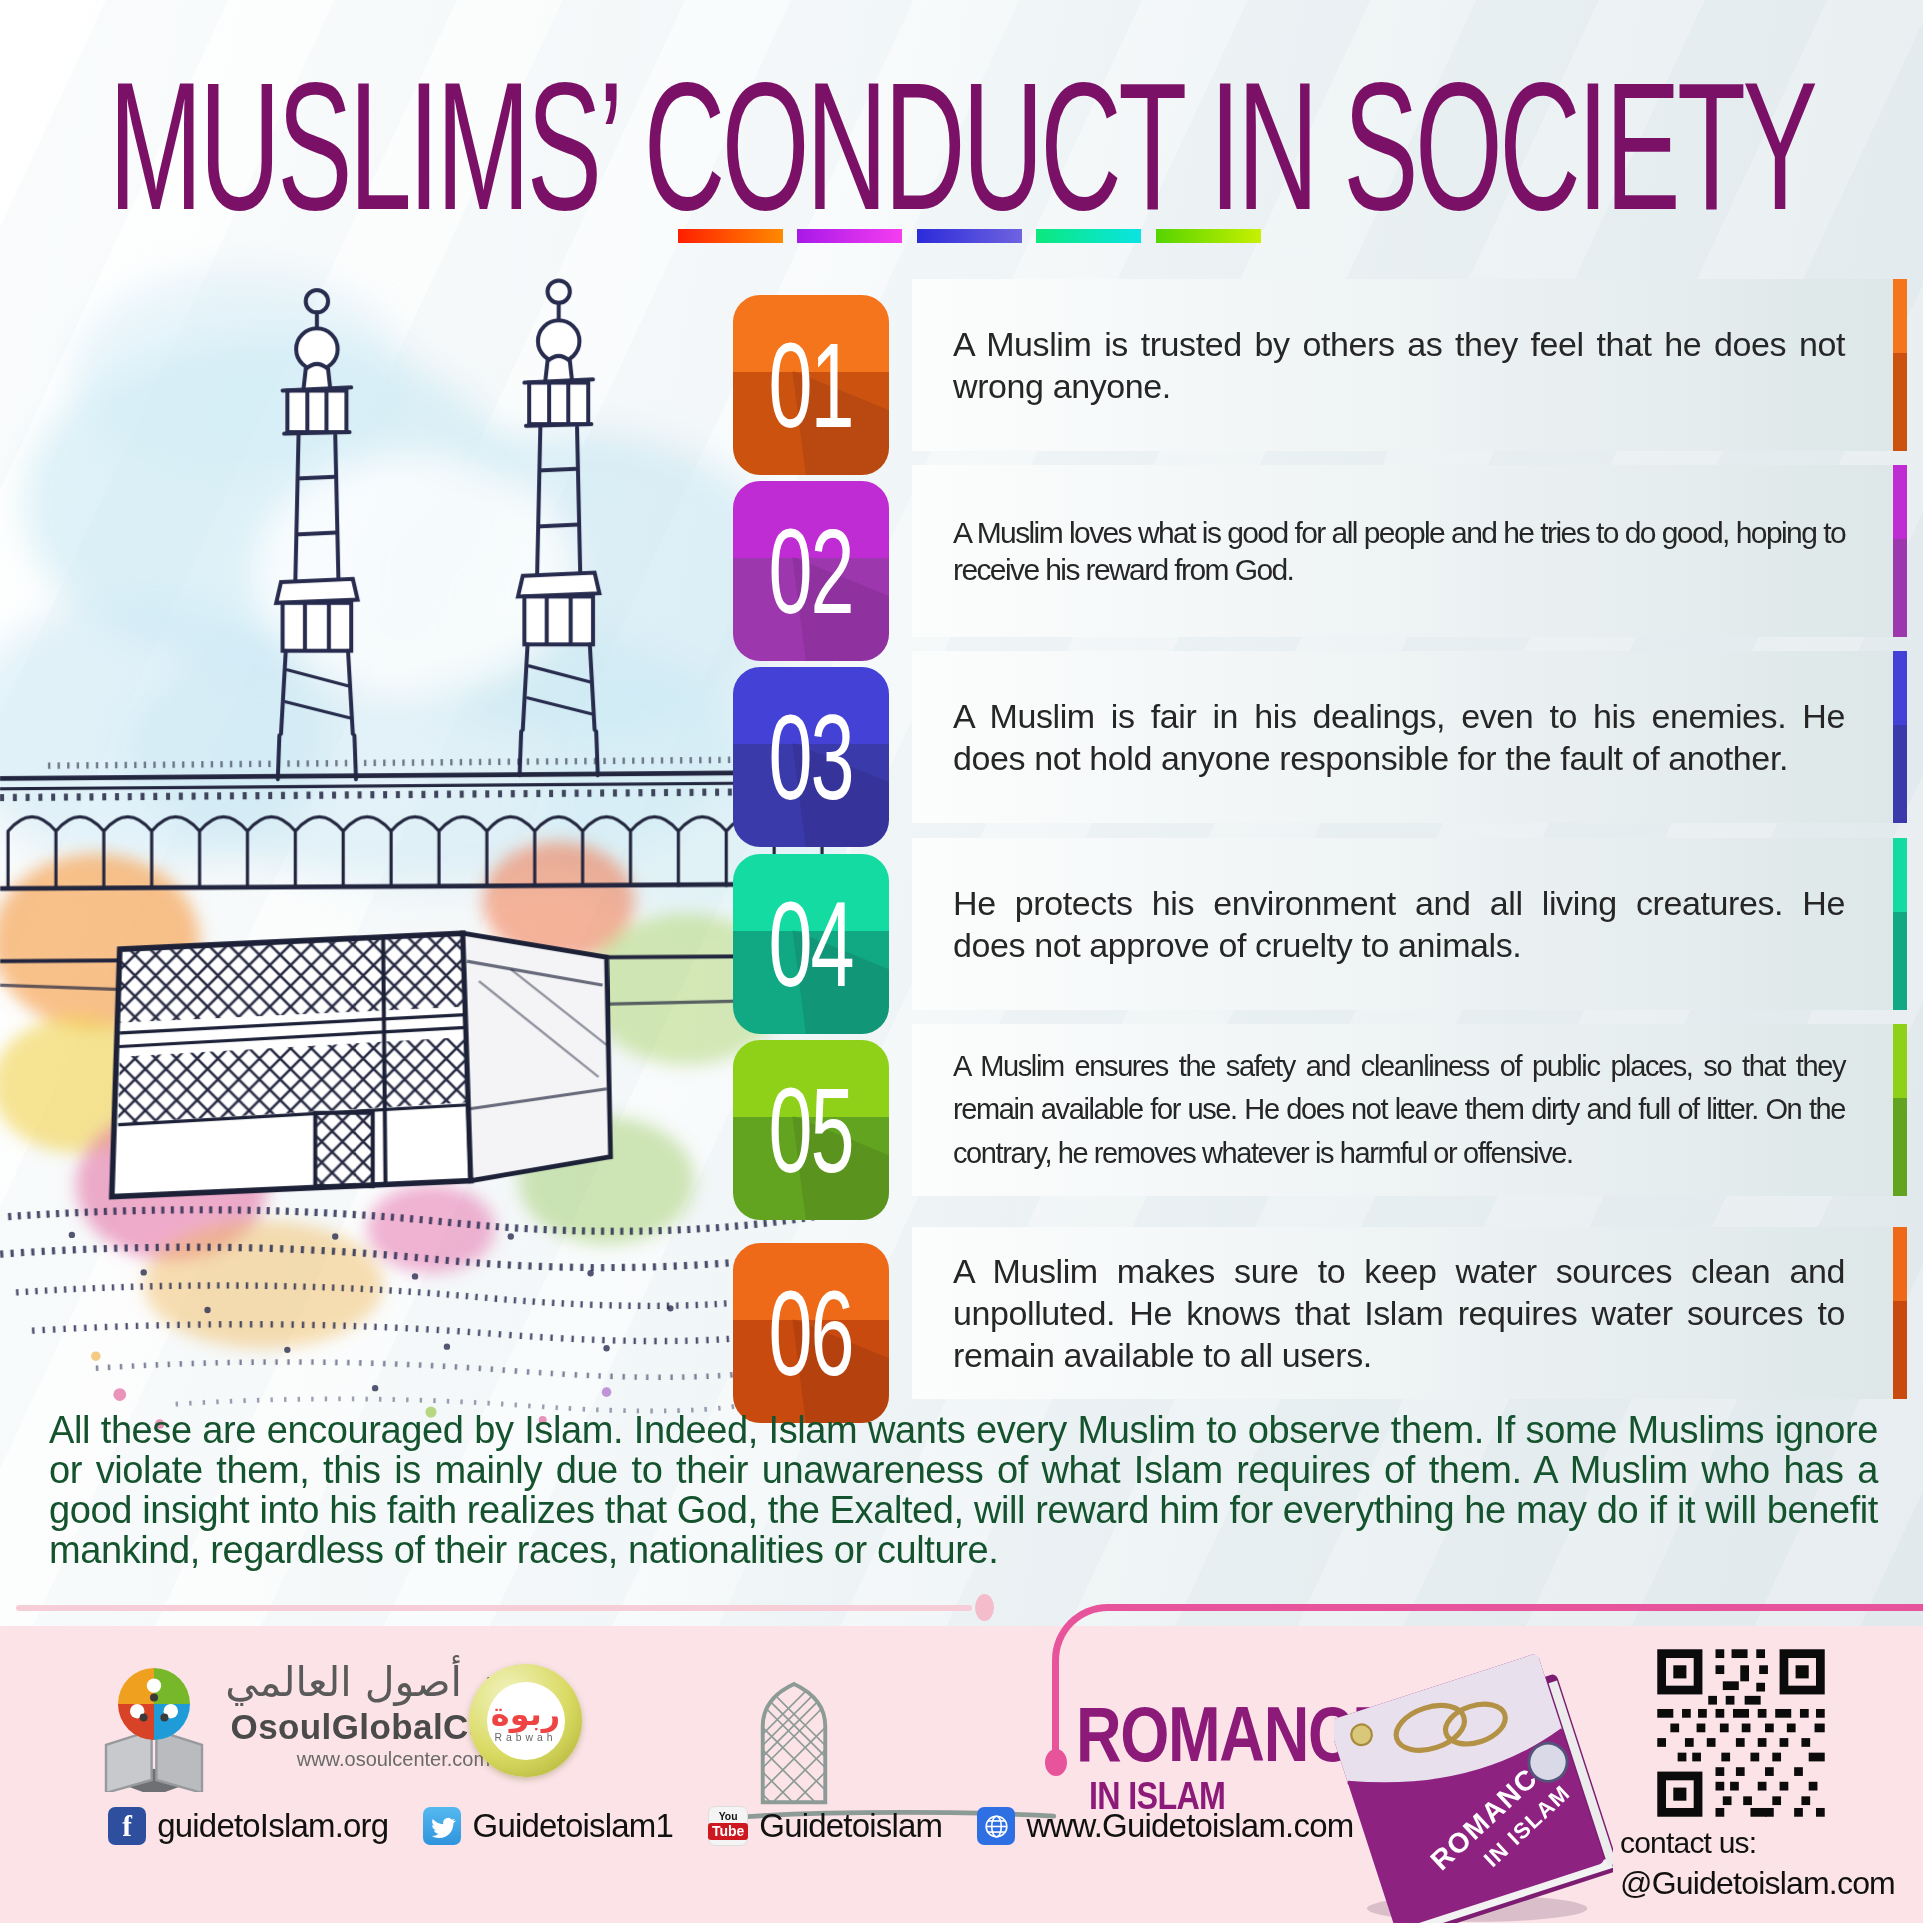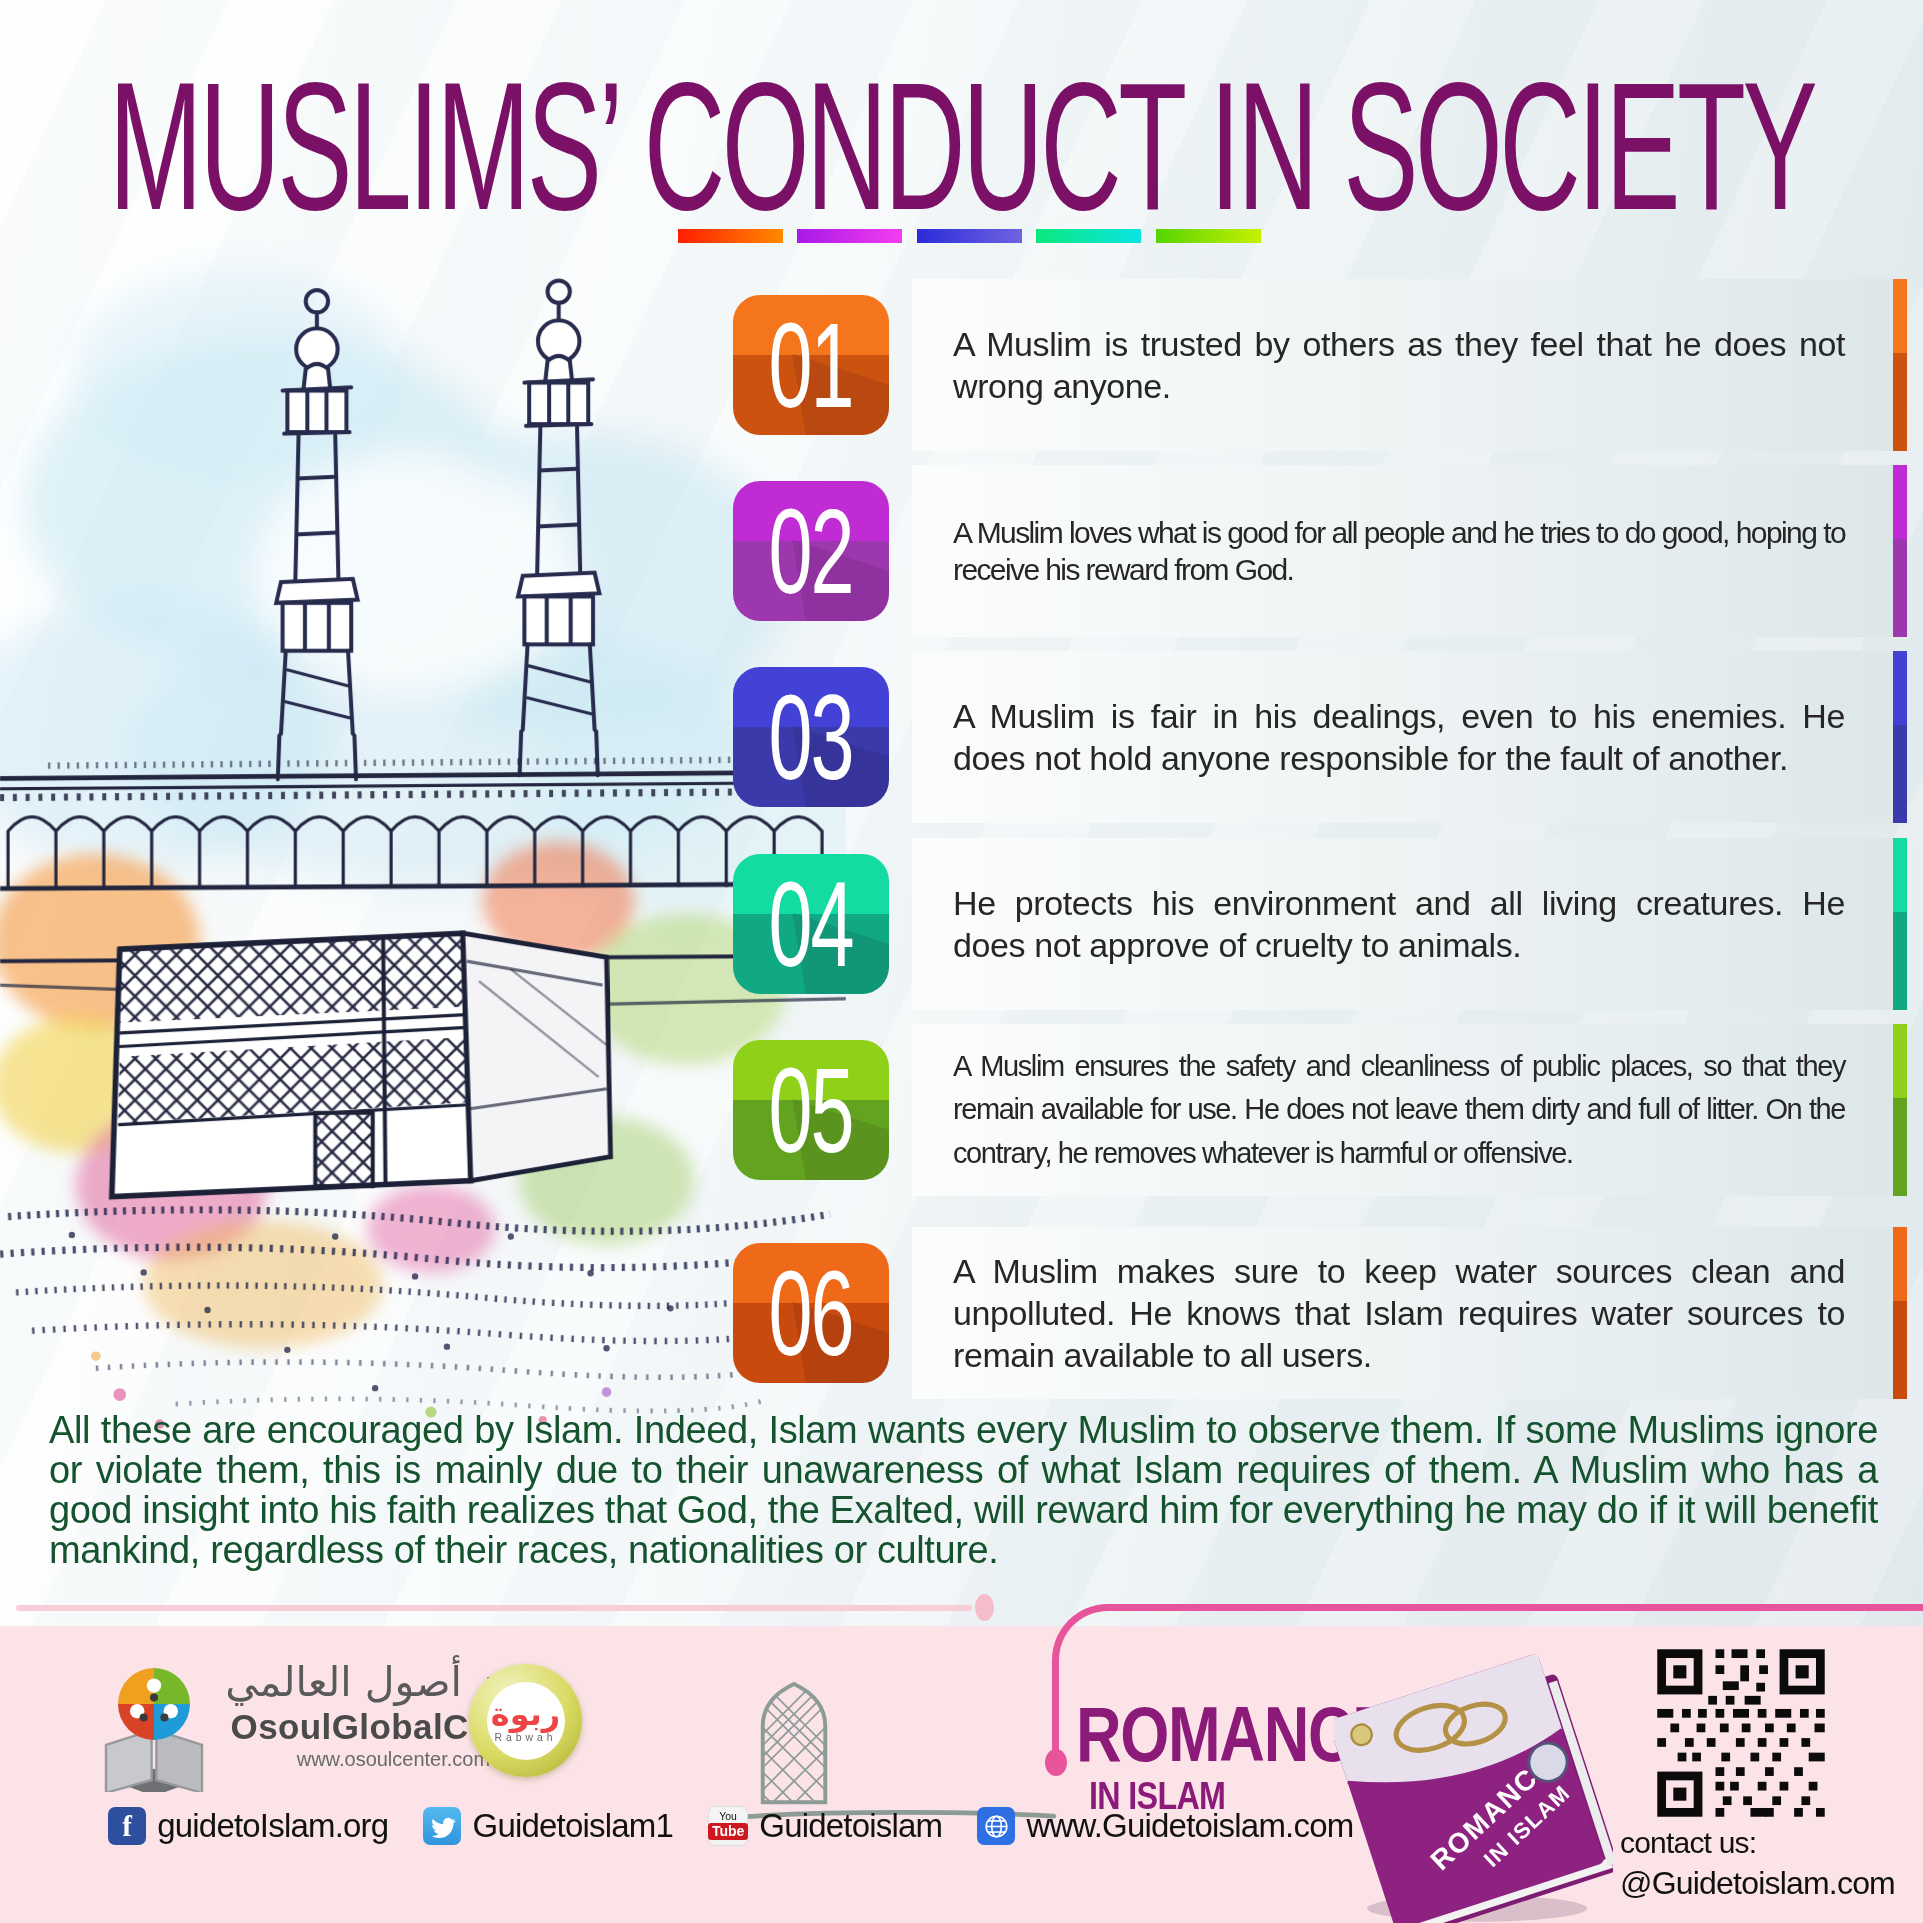--- a/index.html
+++ b/index.html
@@ -32,21 +32,21 @@
   .bar-2{background:linear-gradient(90deg,#a719e8,#f53df0);}
   .bar-3{background:linear-gradient(90deg,#2b2bd9,#6f63e0);}
   .bar-4{background:linear-gradient(90deg,#0be87d,#0ae4e4);}
   .bar-5{background:linear-gradient(90deg,#55d400,#c8f000);}
   
   .illustration{position:absolute;left:0;top:239px;width:846px;height:1205px;z-index:1;}
   
   .item{position:absolute;left:0;width:1923px;height:172px;z-index:2;}
   .i1{top:279px}.i2{top:465px}.i3{top:651px}.i4{top:838px}.i5{top:1024px}.i6{top:1227px}
   .badge{
-    position:absolute;left:733px;top:16px;width:156px;height:140px;border-radius:27px;
+    position:absolute;left:733px;top:16px;width:156px;height:180px;border-radius:27px;
     display:flex;align-items:center;justify-content:center;overflow:hidden;
   }
   .badge::after{
     content:"";position:absolute;right:0;bottom:0;width:62%;height:58%;
     background:rgba(20,0,18,.10);
     clip-path:polygon(0 0,100% 38%,100% 100%,14% 100%);
   }
   .num{
     font-size:120px;font-weight:500;color:#fff;letter-spacing:-3.2px;line-height:1;
     transform:scaleX(.66);position:relative;z-index:1;
@@ -107,21 +107,21 @@
   .guide-l1{font-size:38px;letter-spacing:8px;}
   .guide-l2{font-size:74px;letter-spacing:7.2px;line-height:.92;}
   .guide-swoosh{position:absolute;left:0;bottom:-4.8px;}
   .social-row{position:absolute;left:108px;top:180px;display:flex;align-items:center;gap:35px;}
   .social{display:flex;align-items:center;gap:11.2px;}
   .social-label{font-size:33px;color:#111;letter-spacing:-0.8px;}
   .sicon{width:38px;height:38px;border-radius:7.2px;display:flex;align-items:center;justify-content:center;flex:0 0 auto;}
   .fb{background:#2d4f9e;color:#fff;font-family:"Liberation Serif",serif;font-size:29px;font-weight:700;}
   .tw{background:linear-gradient(180deg,#55b9f0,#2f94dd);}
   .yt{background:#f4f4f4;flex-direction:column;gap:0;border:0.8px solid #ddd;}
-  .yt-you{font-size:10.4px;font-weight:400;color:#111;line-height:1;}
+  .yt-you{font-size:10.4px;font-weight:700;color:#111;line-height:1;}
   .yt-tube{font-size:14px;font-weight:700;color:#fff;background:#cc181e;border-radius:3.2px;padding:0.8px 4px;line-height:1.1;margin-top:0.8px;}
   .gl{background:#2f6fe4;}
   .promo{position:absolute;left:1076px;top:70px;color:#8c1a78;}
   .promo-l1{font-size:77px;font-weight:800;letter-spacing:-1.6px;transform:scaleX(.82);transform-origin:0 50%;line-height:1;}
   .promo-l2{font-size:38px;font-weight:800;letter-spacing:-0.8px;margin:1.6px 0 0 12.8px;transform:scaleX(.85);transform-origin:0 50%;}
   .book{position:absolute;left:1334px;top:24px;}
   .qr{position:absolute;left:1650px;top:16px;}
   .contact{position:absolute;left:1620px;top:200px;width:255px;text-align:left;color:#111;}
   .contact-l1{font-size:30px;letter-spacing:-0.8px;}
   .contact-l2{font-size:32px;letter-spacing:-0.8px;margin-top:4.8px;}

